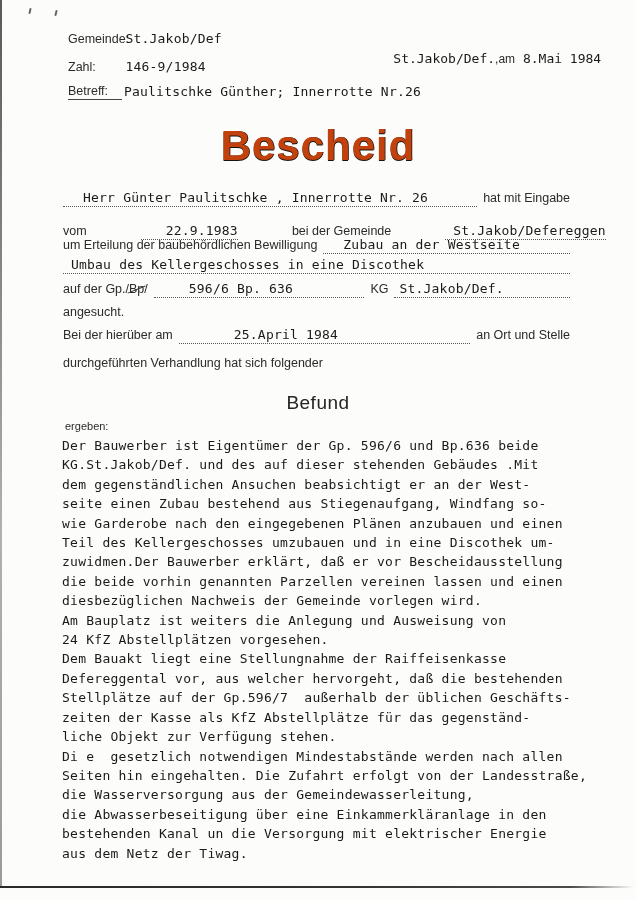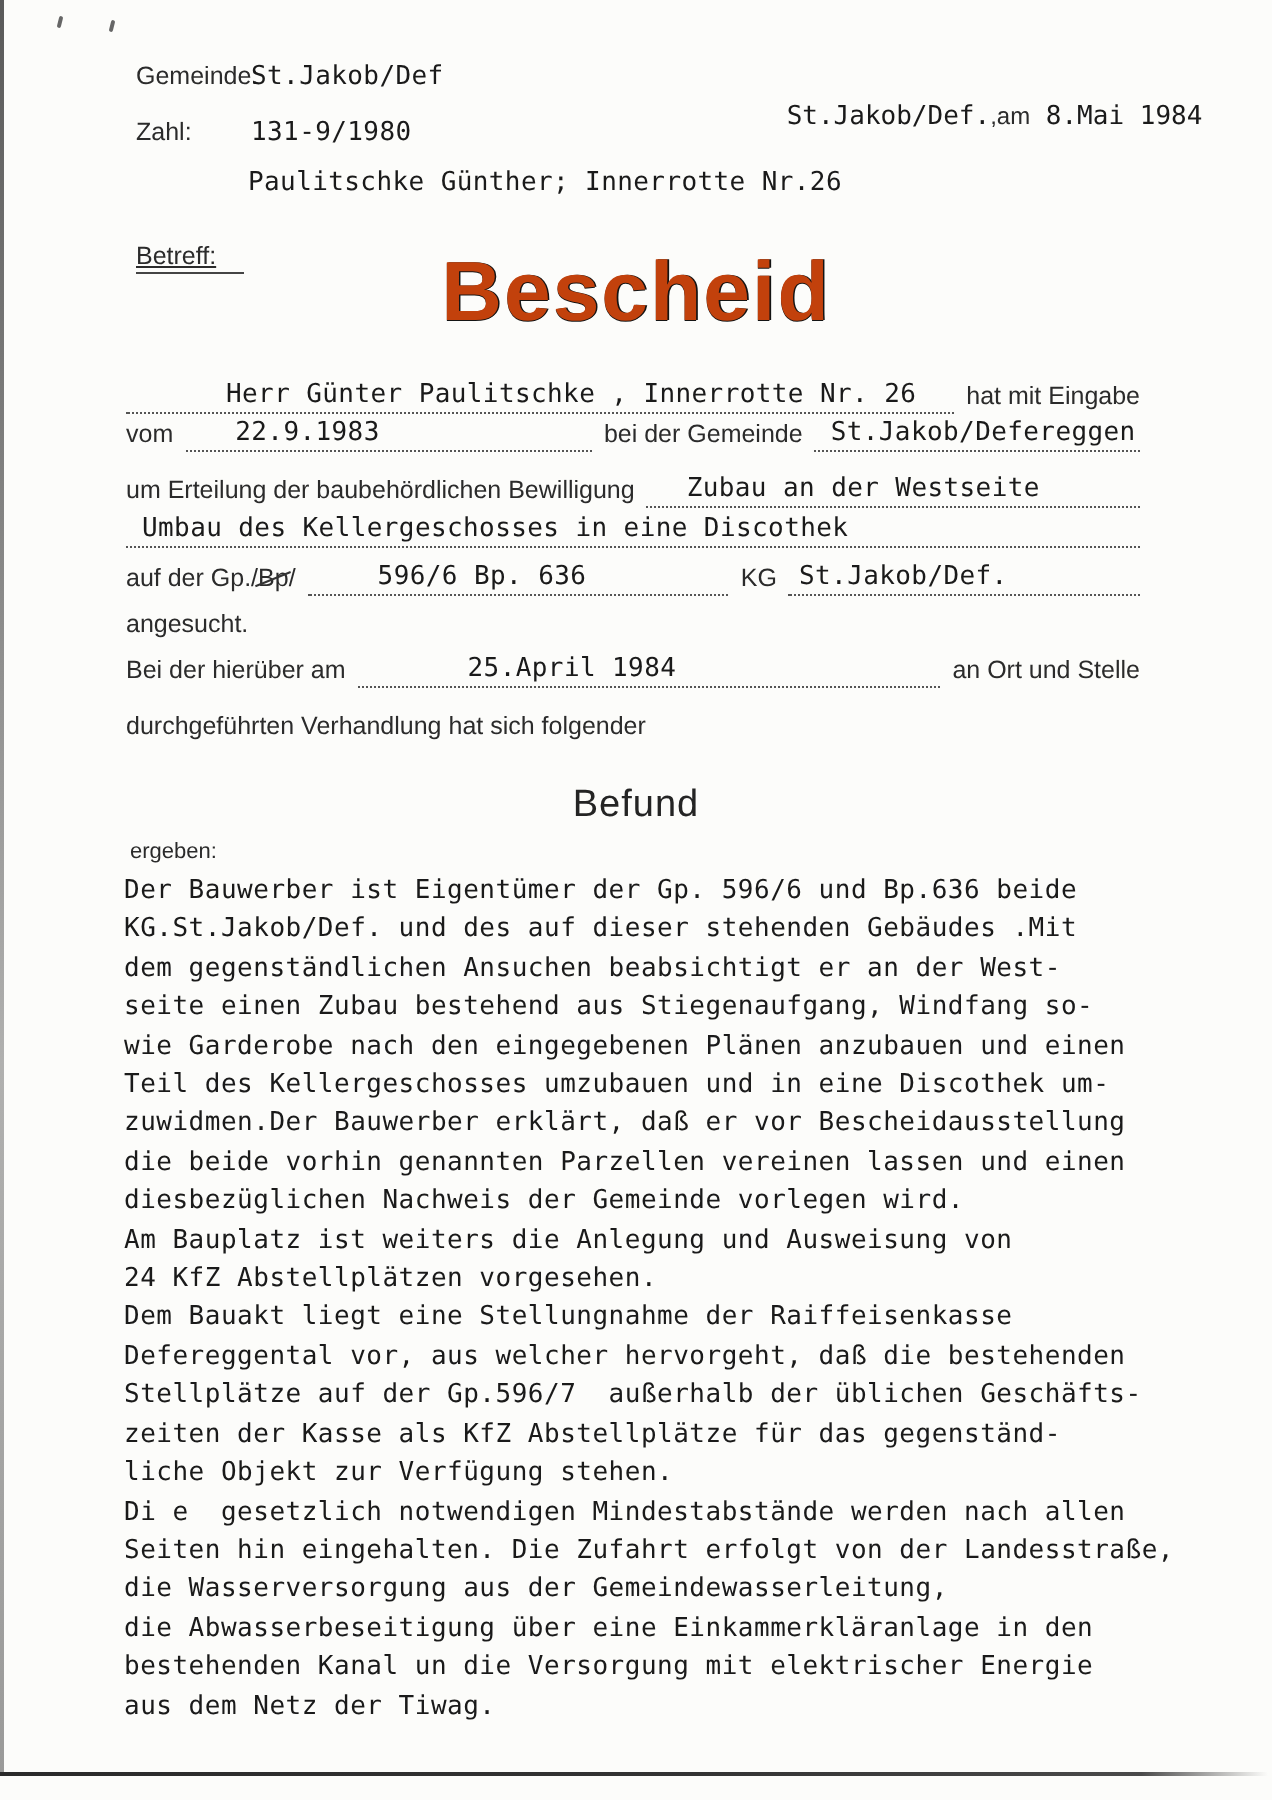--- a/index.html
+++ b/index.html
@@ -30,21 +30,21 @@
 
   
   .hdr-row { position:absolute; left:68px; font-size:12.5px; }
   .hdr-label { display:inline-block; width:54px; }
   .hdr-value { font-size:13px; letter-spacing:.2px; }
   #row-gemeinde { top:31px; }
   #row-date { position:absolute; left:362px; top:36px; font-size:13px; white-space:pre; }
   #row-date .print { font-size:12px; }
   #row-zahl { top:59px; }
   #row-betreff { top:84px; display:flex; }
-  .u2 { text-decoration:underline; border-bottom:1px solid #444; padding-bottom:1px; align-self:flex-start;margin-top:37px; }
+  .u2 { border-bottom:1px solid #444; padding-bottom:1px; align-self:flex-start; }
   .betreff-lines { margin-left:2px; line-height:15.5px; }
 
   
   .doc-title {
     position:absolute; top:122px; left:0; width:100%;
     text-align:center;
     font-size:42px; font-weight:bold; letter-spacing:1px;
     color:#c2410c;
     text-shadow:0.8px 0 0 #141414, 0 0.5px 0 #141414;
     font-family:"Liberation Sans", sans-serif;
@@ -55,29 +55,29 @@
     position:absolute; left:63px; right:66px;
     display:flex; align-items:flex-end;
     font-size:12.5px; height:20px; white-space:nowrap;
   }
   .fill { flex:1; border-bottom:1px dotted #555; height:100%; display:flex; align-items:flex-end; overflow:visible; }
   .fill .mono { font-size:13px; letter-spacing:.2px; line-height:17px; }
   .lbl { padding:0 0 1px 0; line-height:15px; }
   .lbl-after { margin-left:6px; }
   .lbl-before { margin-right:6px; }
   #row-applicant { top:187px; }
-  #row-vom { top:206px; }
+  #row-vom { top:220px;gap:48px; }
   #row-bewilligung { top:234px; }
   #row-umbau { top:254px; }
   #row-gp { top:278px; }
   #row-angesucht { top:305px; height:16px; }
   #row-hierueber { top:324px; }
   #row-verhandlung { top:356px; height:16px; }
 
-  .ind-50 { margin-left:50px; }
+  .ind-50 { margin-left:20px; }
   .ind-35 { margin-left:35px; }
   .ind-25 { margin-left:25px; }
   .ind-20 { margin-left:20px; }
   .ind-8  { margin-left:8px; }
   .ind-55 { margin-left:55px; }
   .ind-5  { margin-left:5px; }
 
   .slashed { position:relative; display:inline-block; }
   .slashed::after {
     content:""; position:absolute; left:-2px; right:-2px; top:48%;
@@ -111,21 +111,21 @@
     <span class="hdr-label print">Gemeinde:</span>
     <span class="hdr-value mono">St.Jakob/Def</span>
   </div>
 
   <div id="row-date" class="mono">
     <span class="mono">St.Jakob/Def.</span><span class="print">,am</span><span class="mono"> 8.Mai 1984</span>
   </div>
 
   <div class="hdr-row print" id="row-zahl">
     <span class="hdr-label print">Zahl:</span>
-    <span class="hdr-value mono">131-9/1980</span>
+    <span class="hdr-value mono">146-9/1984</span>
   </div>
 
   <div class="hdr-row print" id="row-betreff">
     <span class="hdr-label print u2">Betreff:</span>
     <div class="betreff-lines mono hdr-value">
       <div>Paulitschke Günther; Innerrotte Nr.26</div>
     </div>
   </div>
 
   <div class="doc-title">Bescheid</div>

